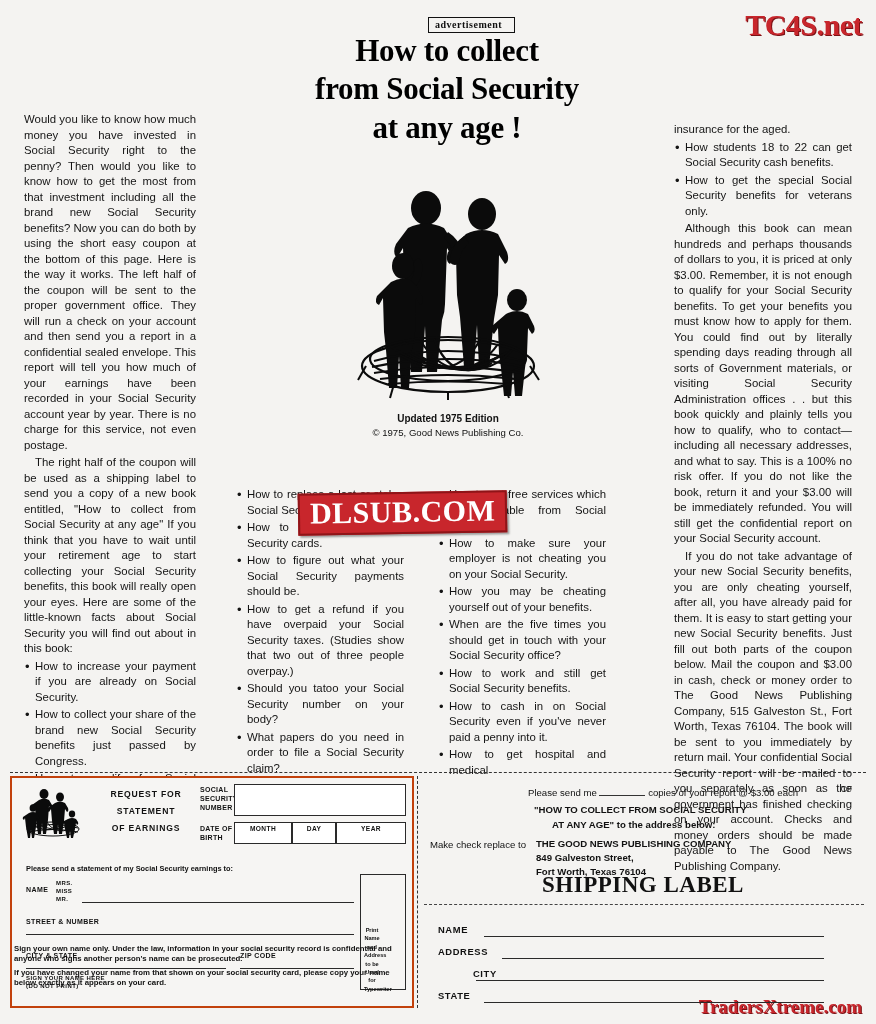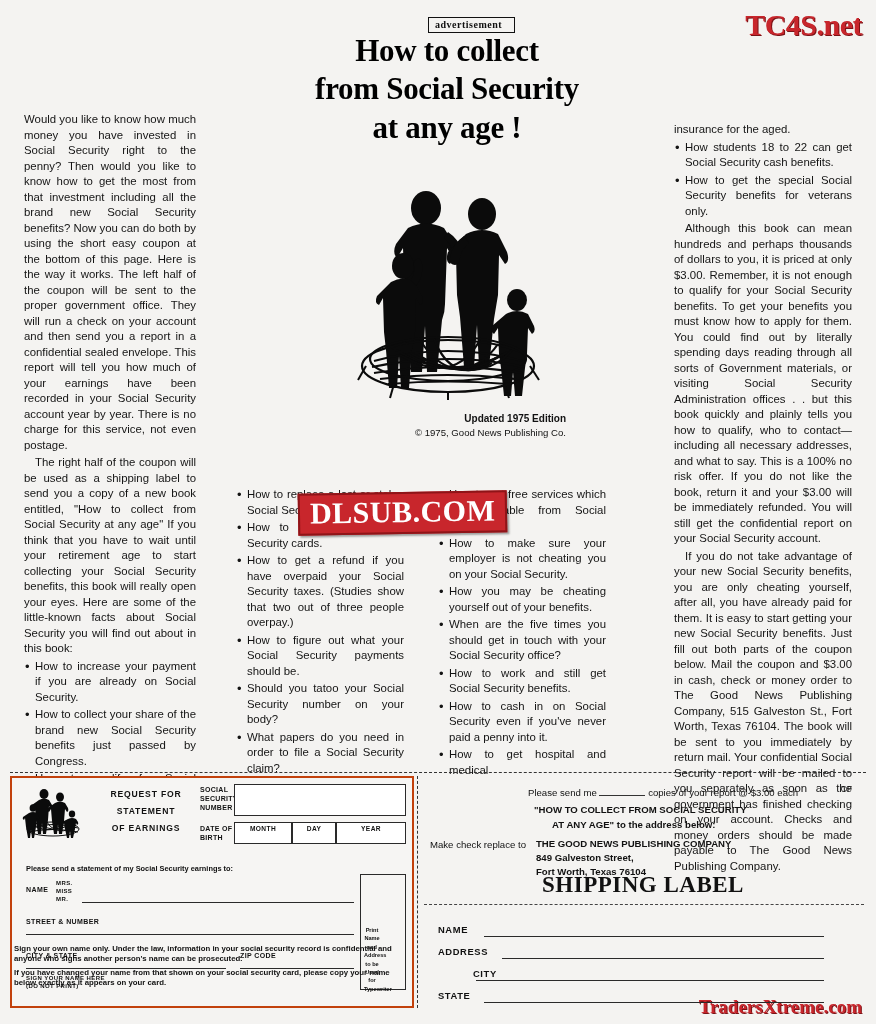--- a/index.html
+++ b/index.html
@@ -114,21 +114,21 @@
   
   .illus {
     position: absolute;
     top: 170px; left: 330px;
     width: 236px; height: 230px;
   }
   .caption {
     position: absolute;
     top: 412px; left: 330px;
     width: 236px;
-    text-align: right;
+    text-align: center;
     font-family: "Liberation Sans", sans-serif;
     font-size: 9.6px;
     line-height: 1.4;
     color: #111;
   }
   .caption .b { font-weight: bold; font-size: 10px; }
 
   
   .coupon-rule {
     position: absolute;
@@ -328,22 +328,22 @@
     <div class="bullet">How to collect your share of the brand new Social Security benefits just passed by Congress.</div>
     <div class="bullet">How to qualify for Social Security disability pensions at any age.</div>
     <div class="bullet">How to increase your benefits.</div>
     <div class="bullet">How to report your Farm income for Social Security.</div>
     <div class="bullet">How to make your whole family eligible for Social Security benefits, even your youngest children.</div>
   </div>
 
   <div class="col" id="col-mid">
     <div class="bullet">How to replace a lost or stolen Social Security card.</div>
     <div class="bullet">How to replace lost Social Security cards.</div>
+    <div class="bullet">How to figure out what your Social Security payments should be.</div>
     <div class="bullet">How to get a refund if you have overpaid your Social Security taxes. (Studies show that two out of three people overpay.)</div>
-    <div class="bullet">How to figure out what your Social Security payments should be.</div>
     <div class="bullet">Should you tatoo your Social Security number on your body?</div>
     <div class="bullet">What papers do you need in order to file a Social Security claim?</div>
     <div class="bullet">How ten million people who are only 30 years old, on the average, collect Social Security.</div>
     <div class="bullet">Should you get a divorce in order to get more Social Security? (a lot</div>
   </div>
 
   <div class="col" id="col-mid2">
     <div class="bullet">How to get free services which are available from Social Security.</div>
     <div class="bullet">How to make sure your employer is not cheating you on your Social Security.</div>
     <div class="bullet">How you may be cheating yourself out of your benefits.</div>

